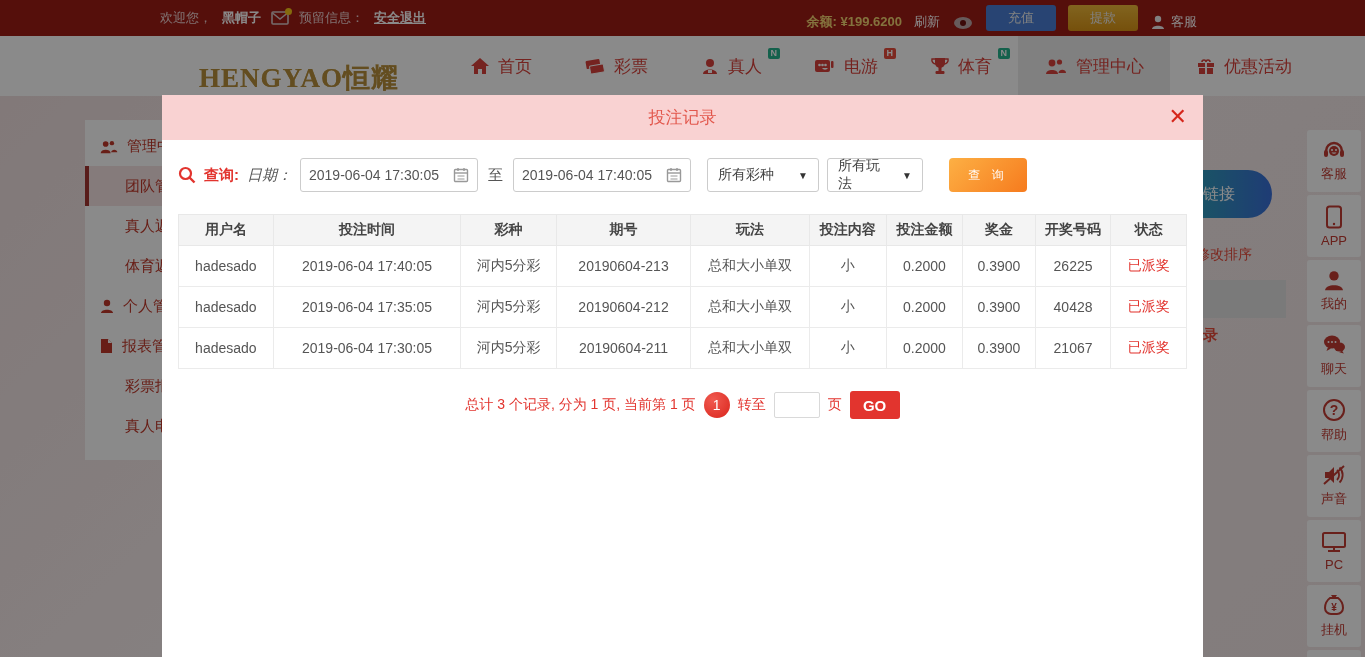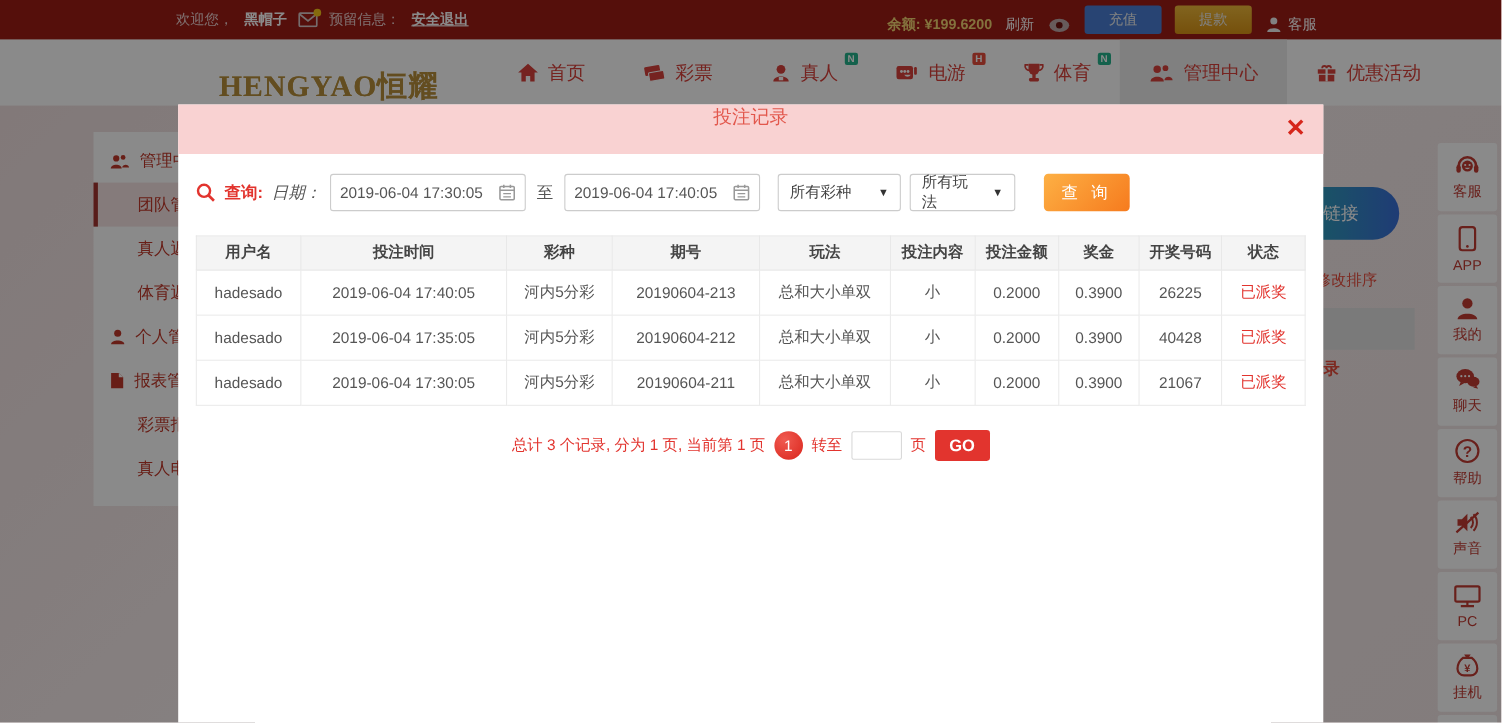--- a/index.html
+++ b/index.html
@@ -58,22 +58,22 @@
   .right-rail { position:absolute; right:4px; top:130px; width:54px; display:flex; flex-direction:column; gap:3px; }
   .rail-item { background:#fff; border-radius:3px; height:62px; display:flex; flex-direction:column;
                align-items:center; justify-content:center; gap:4px; color:#c23b33; font-size:13px; cursor:pointer; }
   .rail-item.partial { height:30px; justify-content:flex-start; padding-top:8px; }
 
   
   .overlay { position:absolute; inset:0; background:rgba(0,0,0,0.46); z-index:50; }
 
   
   .modal { position:absolute; left:162px; top:95px; width:1041px; height:562px; background:#fff; z-index:100; }
-  .modal-header { height:45px; background:#f9d2d2; display:flex; justify-content:center;
-                  position:relative;font-family:Liberation Serif, serif; }
+  .modal-header { height:45px; background:#f9d2d2; display:flex; align-items:center; justify-content:center;
+                  position:relative; }
   .modal-title { color:#e2574c; font-size:17px; }
   .modal-close { position:absolute; right:16px; top:8px; color:#d6261b; font-size:22px; font-weight:bold;
                  cursor:pointer; line-height:28px; }
   .modal-body { padding:18px 16px 0; }
 
   
   .query-row { display:flex; align-items:center; gap:8px; font-size:15px; }
   .q-label { color:#e2342e; font-weight:bold; }
   .q-date-label { color:#555;font-style:italic; }
   .q-input { display:flex; align-items:center; border:1px solid #ccc; border-radius:3px; height:34px;
@@ -81,21 +81,21 @@
   .q-input input { border:none; outline:none; width:138px; font-size:14px; color:#555;
                    font-family:"Liberation Sans",sans-serif; }
   .q-sep { color:#555; margin:0 2px; }
   .q-select { display:flex; align-items:center; justify-content:space-between; border:1px solid #ccc;
               border-radius:3px; height:34px; padding:0 10px; color:#444; font-size:14px; cursor:pointer;
               background:#fff; }
   .q-select .arrow { font-size:10px; color:#333; margin-left:14px; }
   .q-select.lottery { width:112px; margin-left:8px; }
   .q-select.play { width:96px; }
   .q-submit { margin-left:18px; width:78px; height:34px; border:none; border-radius:4px; color:#fff;
-              font-size:15px; background:linear-gradient(135deg,#fdb044,#f67b1e); cursor:pointer;
+              font-size:12px; background:linear-gradient(135deg,#fdb044,#f67b1e); cursor:pointer;
               letter-spacing:4px; font-family:"Liberation Sans",sans-serif; }
 
   
   .bet-table { width:100%; border-collapse:collapse; margin-top:22px; font-size:14px; table-layout:fixed; }
   .bet-table th { background:#f4f4f4; color:#444; font-weight:bold; height:31px; border:1px solid #e8e8e8; }
   .bet-table td { color:#555; text-align:center; height:41px; border:1px solid #ebebeb; }
   .bet-table td:last-child { color:#e2342e; }
 
   
   .pager { margin-top:22px; display:flex; align-items:center; justify-content:center; gap:8px;

